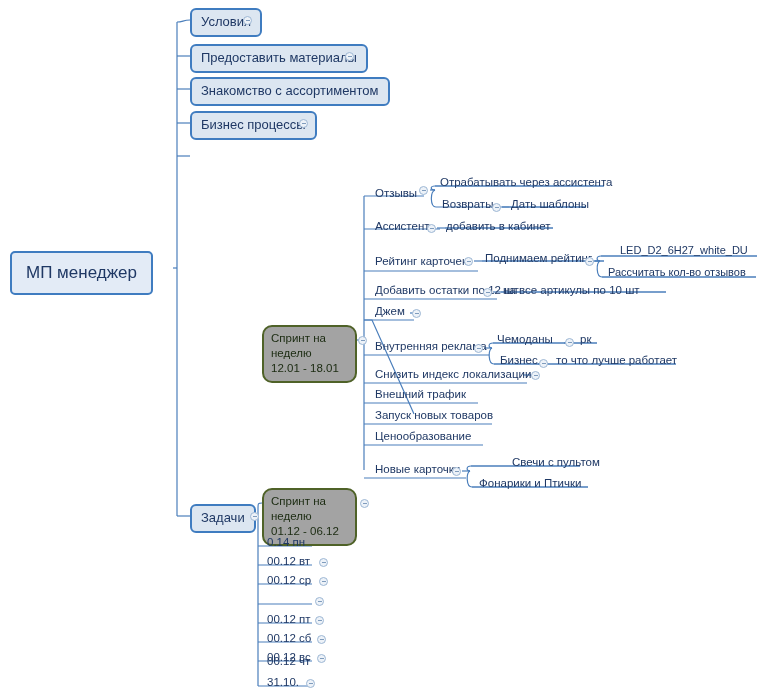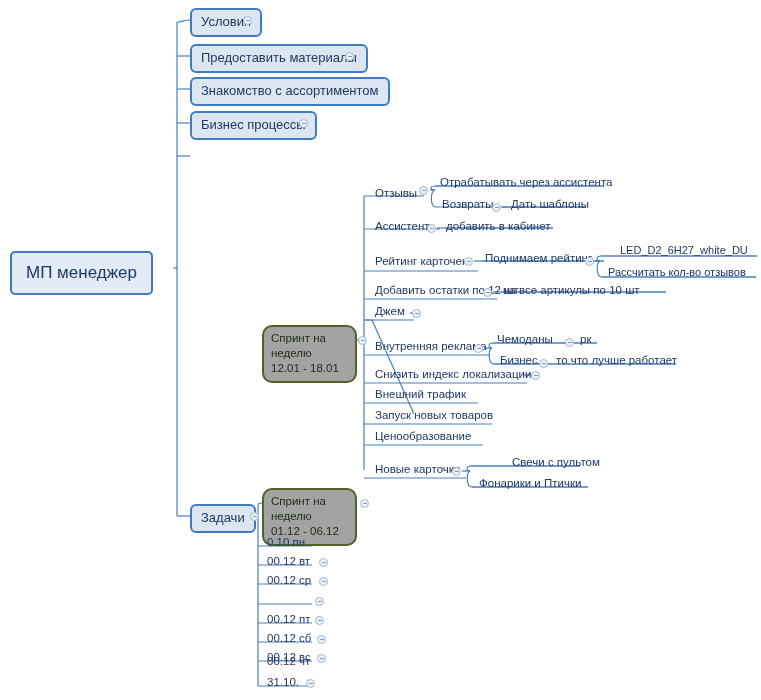--- a/index.html
+++ b/index.html
@@ -289,21 +289,21 @@
   <div class="topic" style="left:580px; top:334px;">рк</div>
 
   <div class="topic" style="left:500px; top:355px;">Бизнес</div>
   <div class="marker" style="left:539px; top:359px;"></div>
   <div class="topic" style="left:556px; top:355px;">то что лучше работает</div>
 
   <div class="topic" style="left:476px; top:457px;margin-left:36px;">Свечи с пультом</div>
 
   <div class="topic" style="left:479px; top:478px;text-align:center;">Фонарики и Птички</div>
 
-  <div class="topic" style="left:267px; top:537px;">0.10 пн</div>
+  <div class="topic" style="left:267px; top:537px;">0.14 пн</div>
 
   <div class="topic" style="left:267px; top:556px;">00.12 вт</div>
   <div class="marker" style="left:319px; top:558px;"></div>
 
   <div class="topic" style="left:267px; top:575px;">00.12 ср</div>
   <div class="marker" style="left:319px; top:577px;"></div>
 
   <div class="topic" style="left:267px; top:626px;margin-top:30px;">00.12 чт</div>
   <div class="marker" style="left:315px; top:597px;"></div>
 

